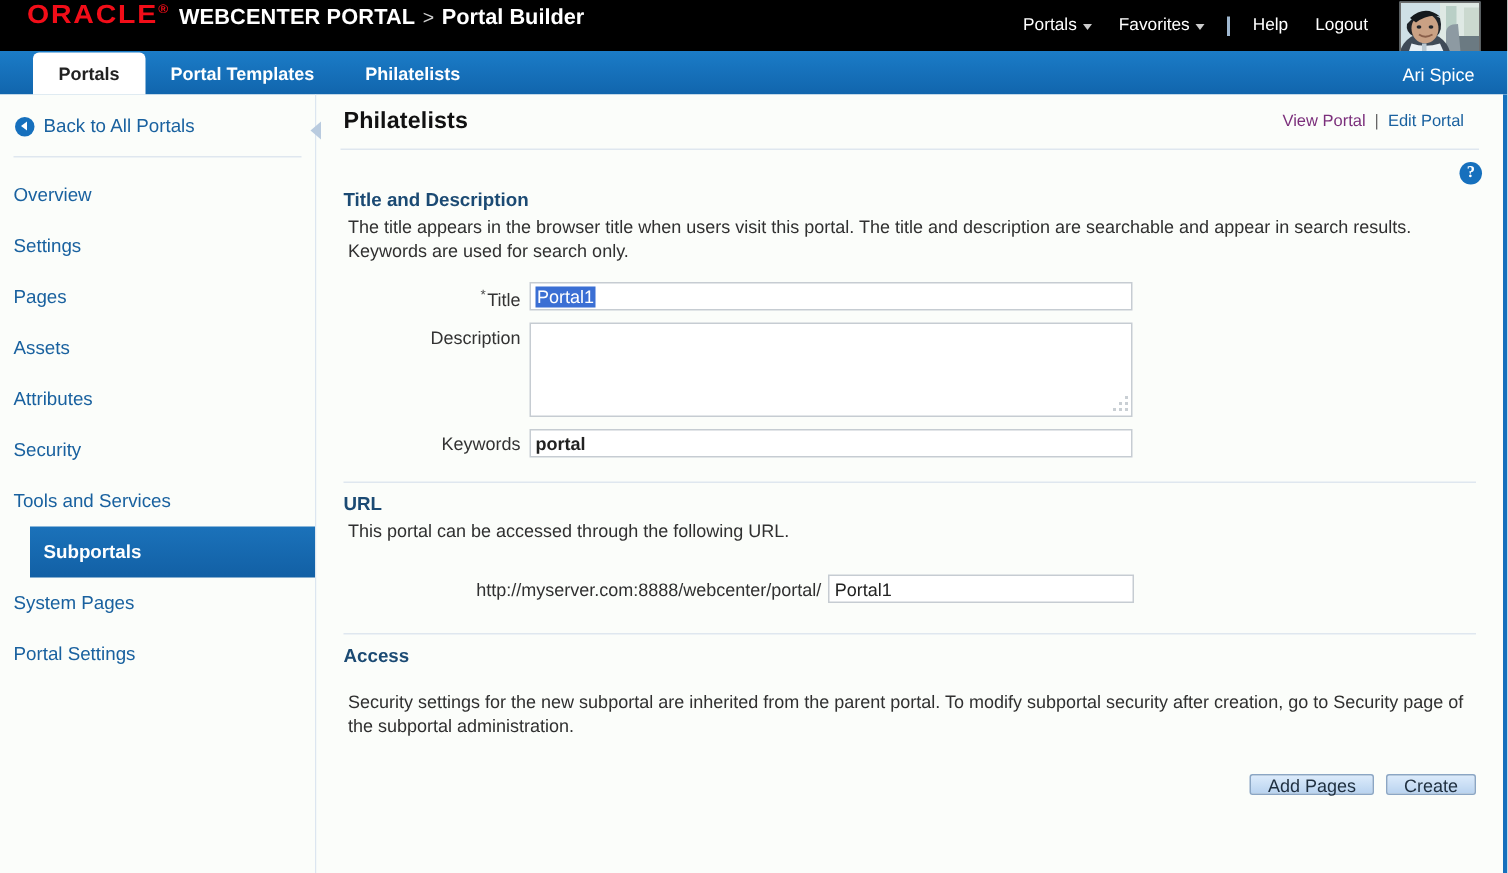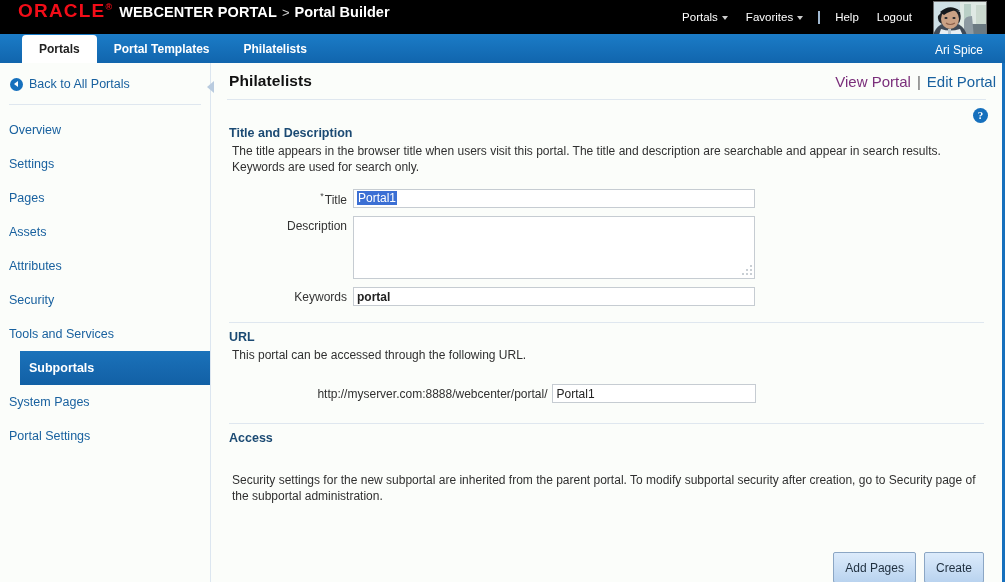--- a/index.html
+++ b/index.html
@@ -240,25 +240,25 @@
     position: relative;
   }
   #page-title {
     font-size: 15.5px;
     font-weight: bold;
     color: #111111;
     letter-spacing: 0.1px;
   }
   #page-actions {
     position: absolute;
-    right: 0;
+    right: 20px;
     display: flex;
     align-items: flex-start;
     gap: 0;
-    font-size: 15px;
+    font-size: 11px;
     white-space: nowrap;
   }
   #page-actions .plink { cursor: pointer; padding: 0 6px; }
   #link-view-portal { color: #7b2f7b; }
   #link-edit-portal { color: #19619f; }
   #actions-sep { color: #666666; }
   #head-divider {
     margin: 0 16px;
     height: 1px;
     background: #dfe7ef;
@@ -399,41 +399,40 @@
     background: #ffffff;
     font-size: 12px;
     padding: 0 4px;
     font-family: "Liberation Sans", sans-serif;
     outline: none;
     color: #222222;
   }
 
   
   #access-section { margin-top: 20px; }
-  #access-desc { margin-top: 27px; }
+  #access-desc { margin-top: 16px; }
   #button-row {
     margin-top: 24px;
     display: flex;
     justify-content: flex-end;
     gap: 8px;
     padding-right: 0px;
   }
   .btn {
     border: 1px solid #8ba6c4;
     border-radius: 2px;
     background: #c7dcf3;
     background: linear-gradient(#dcebfb, #b9d3ef);
     color: #1f2f3f;
     font-size: 12px;
     font-family: "Liberation Sans", sans-serif;
-    height: 31px;
+    height: 14px;
     padding: 0 11px;
     cursor: pointer;
     white-space: nowrap;
-    margin-top: 24px;
   }
 </style>
 </head>
 <body>
 
 <div id="branding-bar">
   <div id="brand-left">
     <span id="oracle-logo">
       <span>ORACLE</span><sup>®</sup>
     </span>

